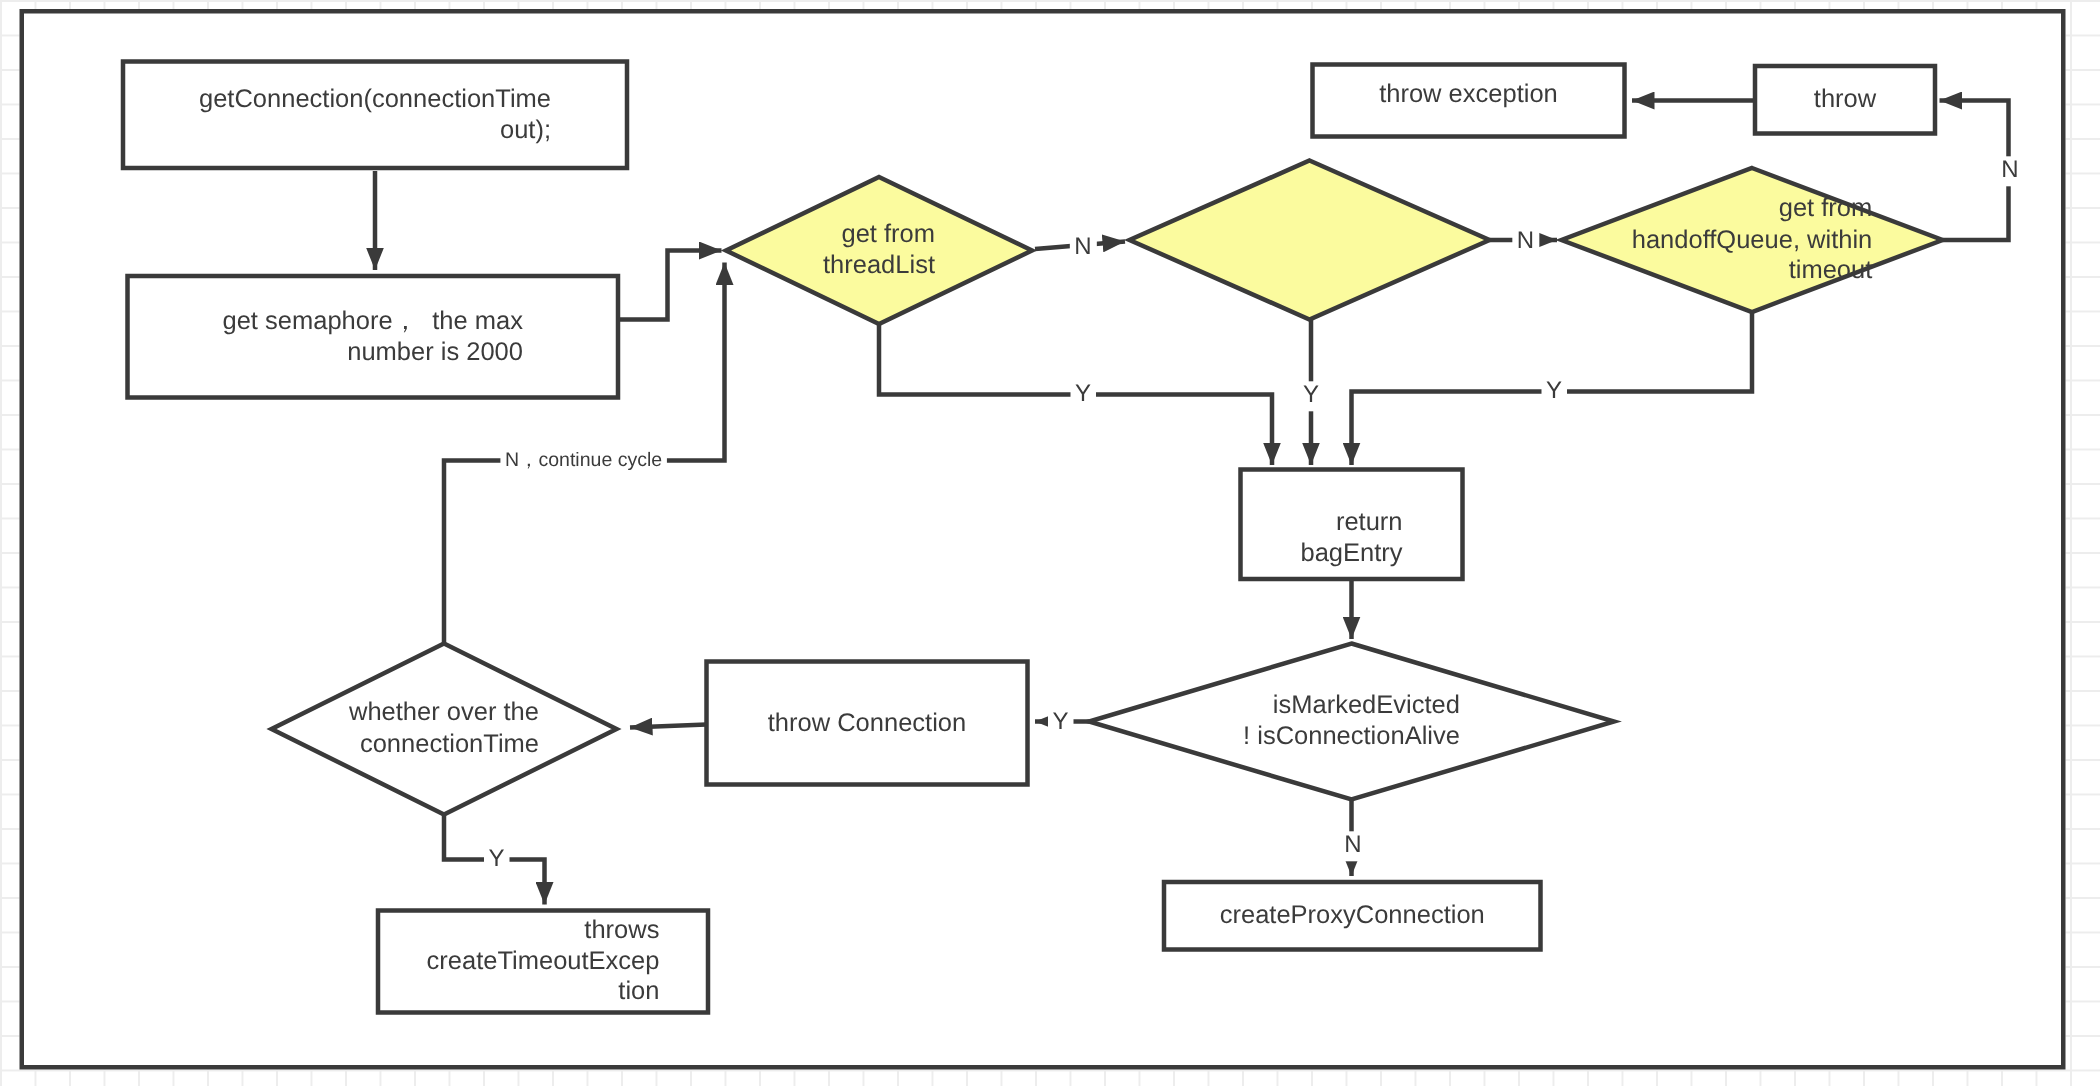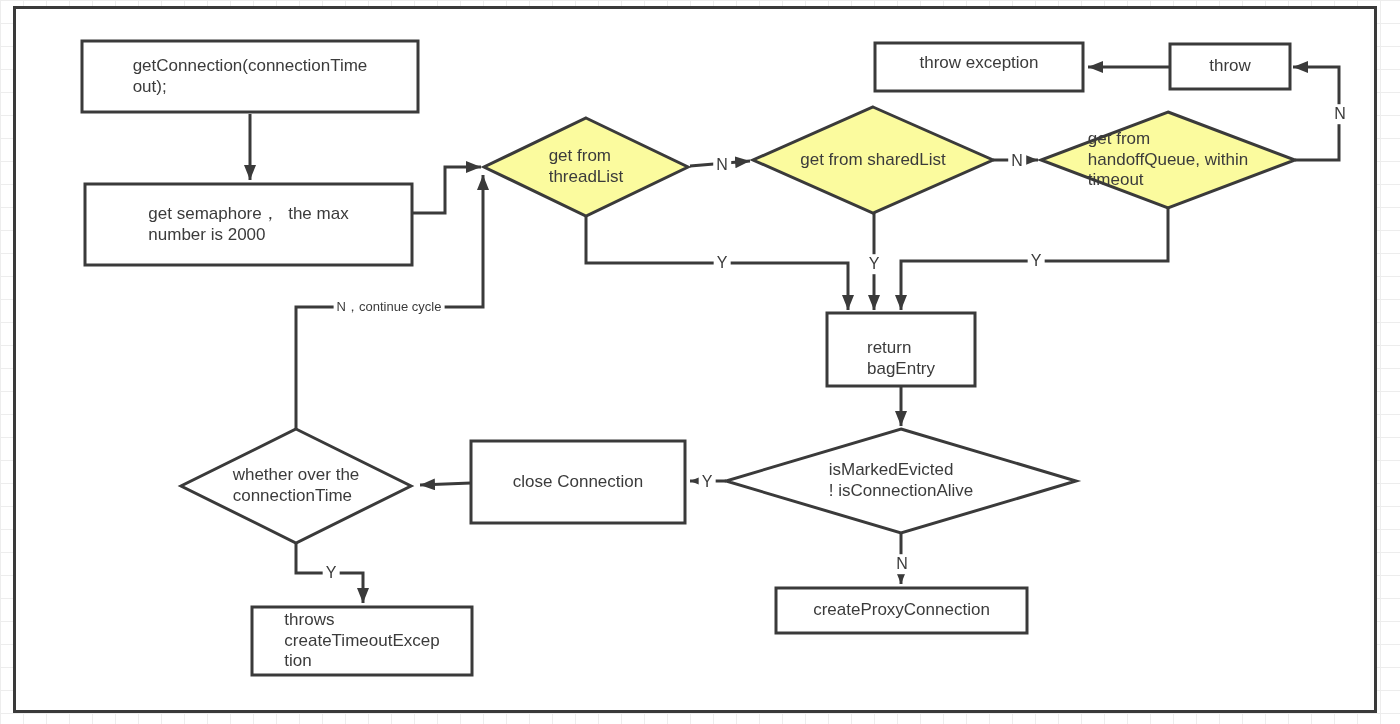--- a/index.html
+++ b/index.html
@@ -41,21 +41,21 @@
     fill: var(--decision-fill, #fbfb9e);
     stroke: var(--line-color, #3a3a3a);
     stroke-width: 3;
   }
   svg#wires polygon.decision.plain { fill: var(--process-fill, #ffffff); }
   .node-label {
     position: absolute;
     display: flex;
     align-items: center;
     justify-content: center;
-    text-align: left;
+    text-align: right;
     white-space: pre-wrap;
     color: #3b3b3b;
     font-size: 17px;
     line-height: 1.22;
     pointer-events: none;
   }
   .edge-label {
     position: absolute;
     transform: translate(-50%, -50%);
     background: #ffffff;
@@ -111,31 +111,30 @@
     <polygon class="decision plain" points="901,429 1076,481 901,533 726,481"></polygon>
     <polygon class="decision plain" points="296,429 411,486 296,543 181,486"></polygon>
   </svg>
 
   <div class="node-label" style="left:82px;top:41px;width:336px;height:71px">getConnection(connectionTime
 out);</div>
   <div class="node-label" style="left:85px;top:184px;width:327px;height:81px">get semaphore，  the max
 number is 2000</div>
   <div class="node-label" style="left:484px;top:118px;width:204px;height:98px">get from
 threadList</div>
-  <div class="node-label" style="left:753px;top:107px;width:240px;height:106px">get from sharedList</div>
   <div class="node-label" style="left:1041px;top:112px;width:254px;height:96px">get from
 handoffQueue, within
 timeout</div>
   <div class="node-label" style="left:875px;top:43px;width:208px;height:40px">throw exception</div>
   <div class="node-label" style="left:1170px;top:44px;width:120px;height:45px">throw</div>
   <div class="node-label" style="left:827px;top:313px;width:148px;height:91px">return
 bagEntry</div>
   <div class="node-label" style="left:726px;top:429px;width:350px;height:104px">isMarkedEvicted
 ! isConnectionAlive</div>
-  <div class="node-label" style="left:471px;top:441px;width:214px;height:82px">close Connection</div>
+  <div class="node-label" style="left:471px;top:441px;width:214px;height:82px">throw Connection</div>
   <div class="node-label" style="left:181px;top:429px;width:230px;height:114px">whether over the
 connectionTime</div>
   <div class="node-label" style="left:252px;top:605px;width:220px;height:72px">throws
 createTimeoutExcep
 tion</div>
   <div class="node-label" style="left:776px;top:588px;width:251px;height:45px">createProxyConnection</div>
 
   <div class="edge-label" style="left:722px;top:165px">N</div>
   <div class="edge-label" style="left:1017px;top:161px">N</div>
   <div class="edge-label" style="left:1340px;top:114px">N</div>

